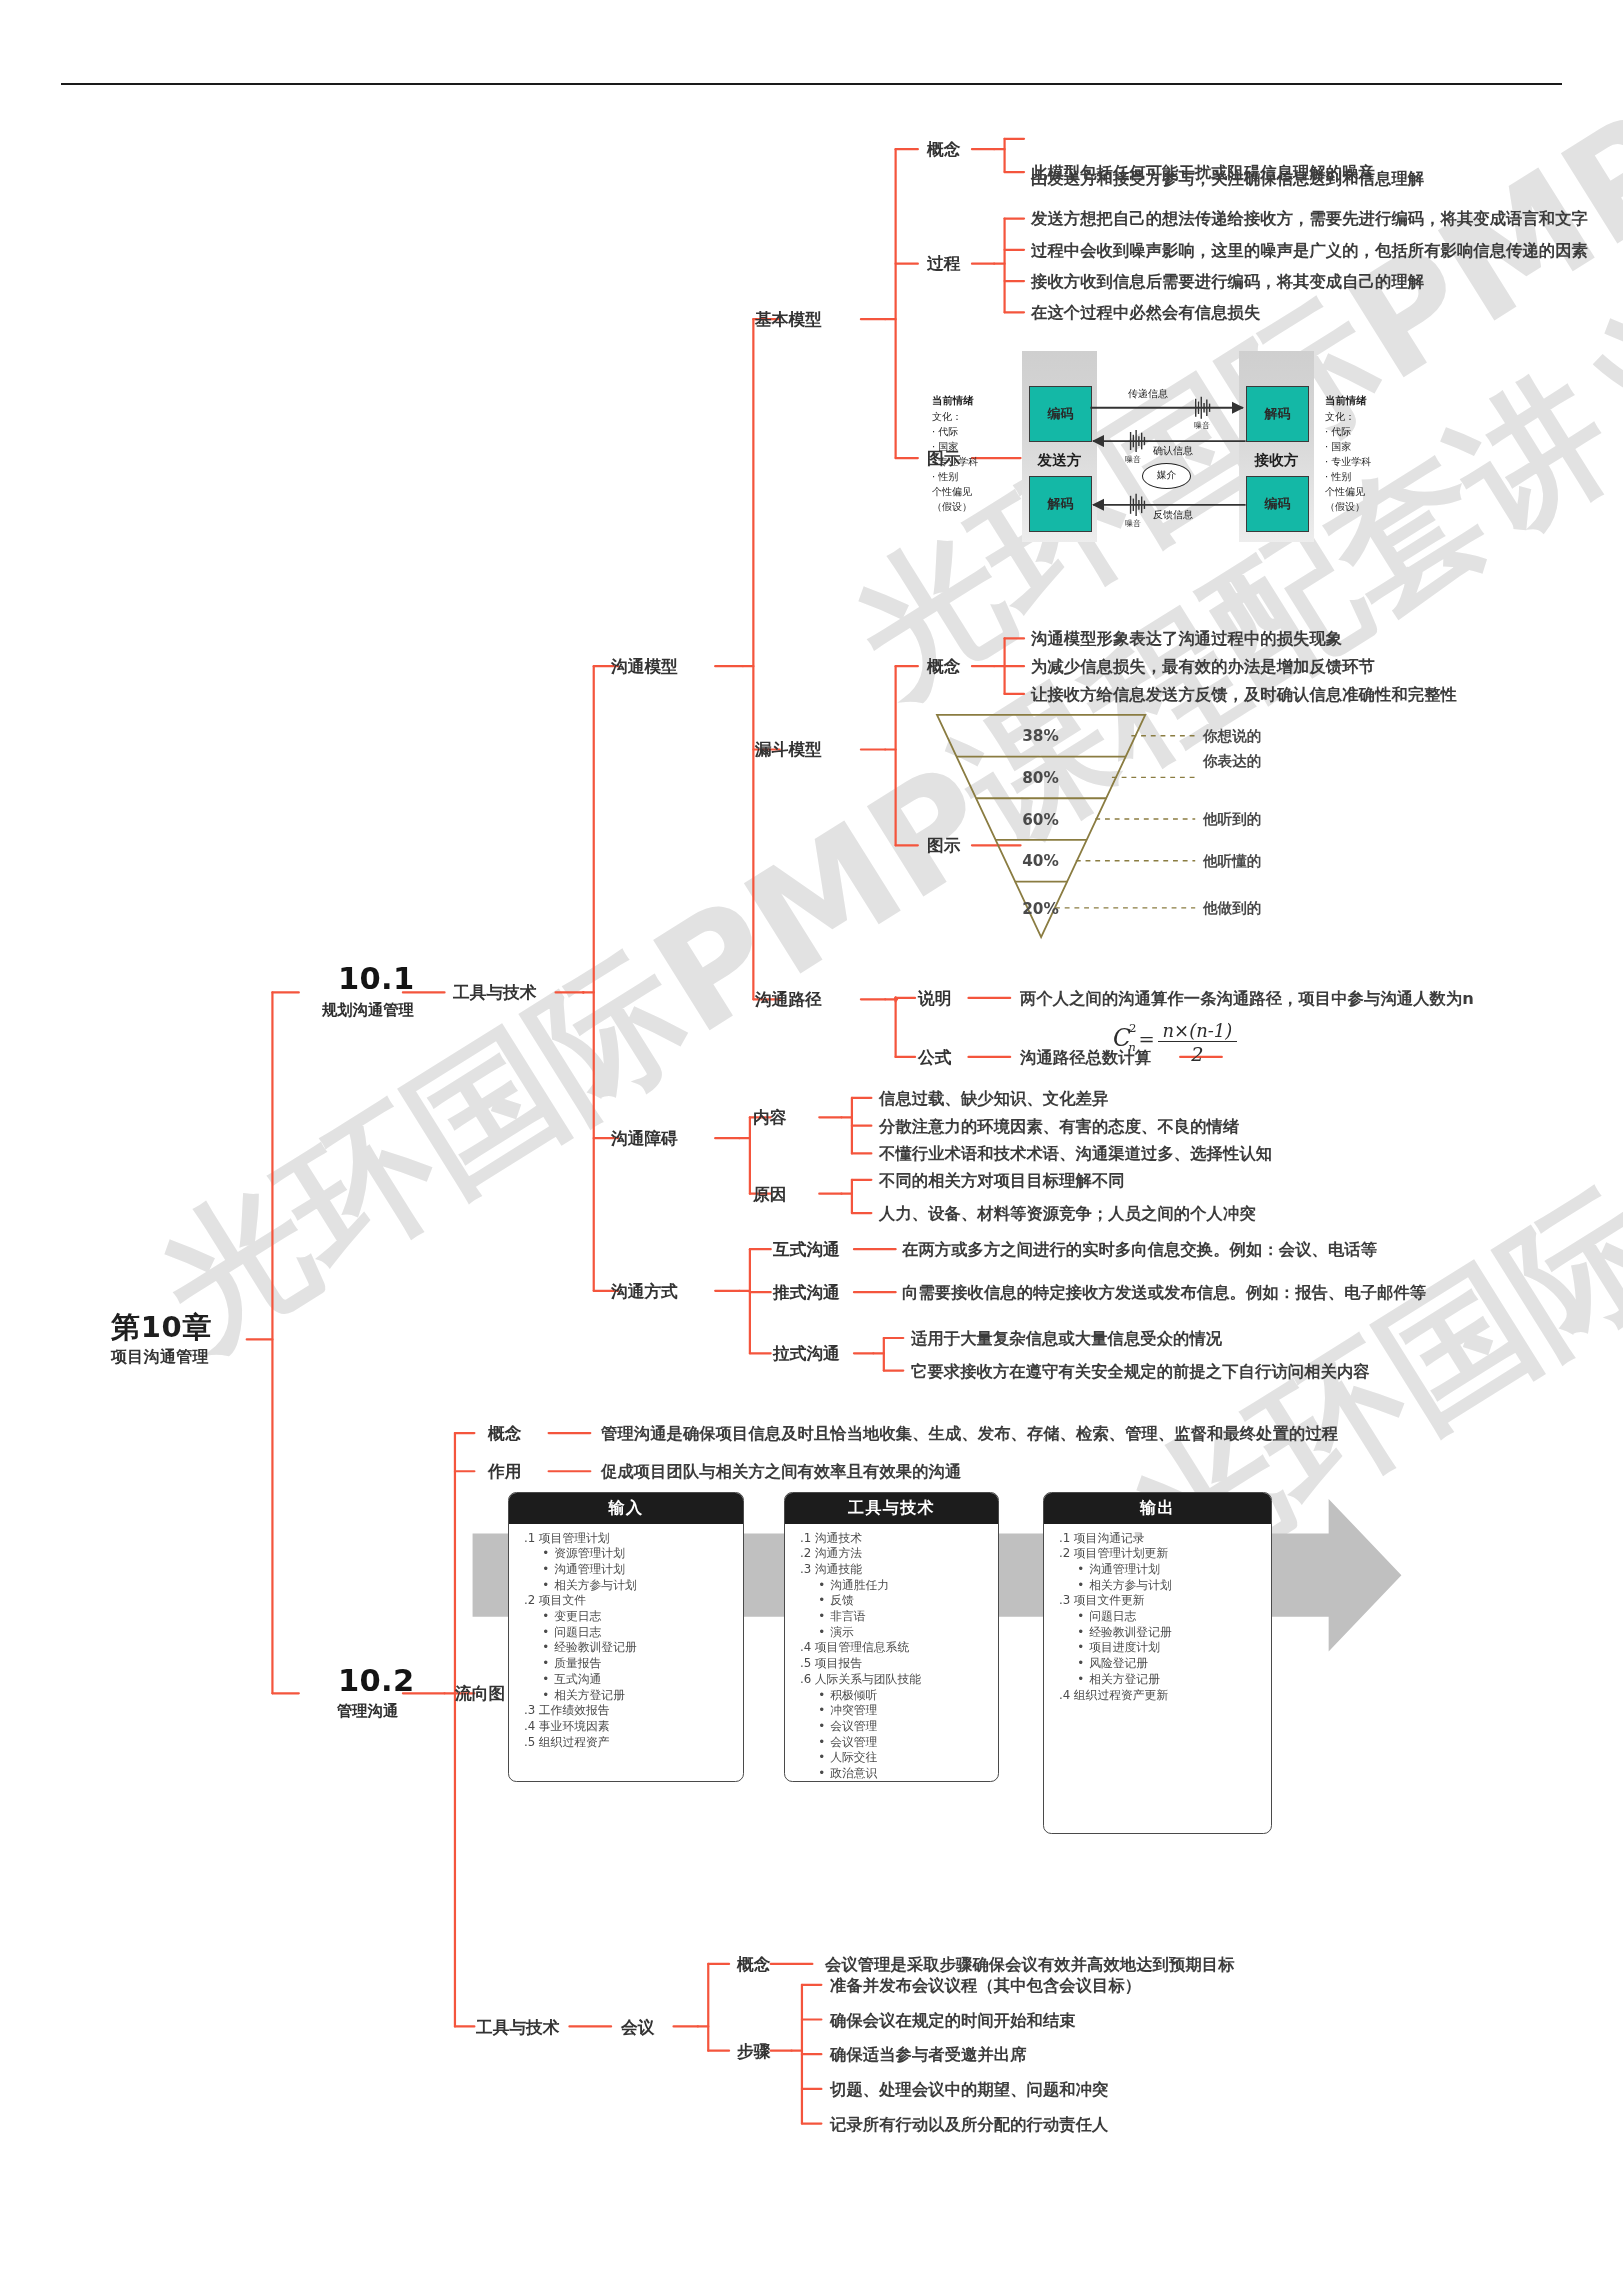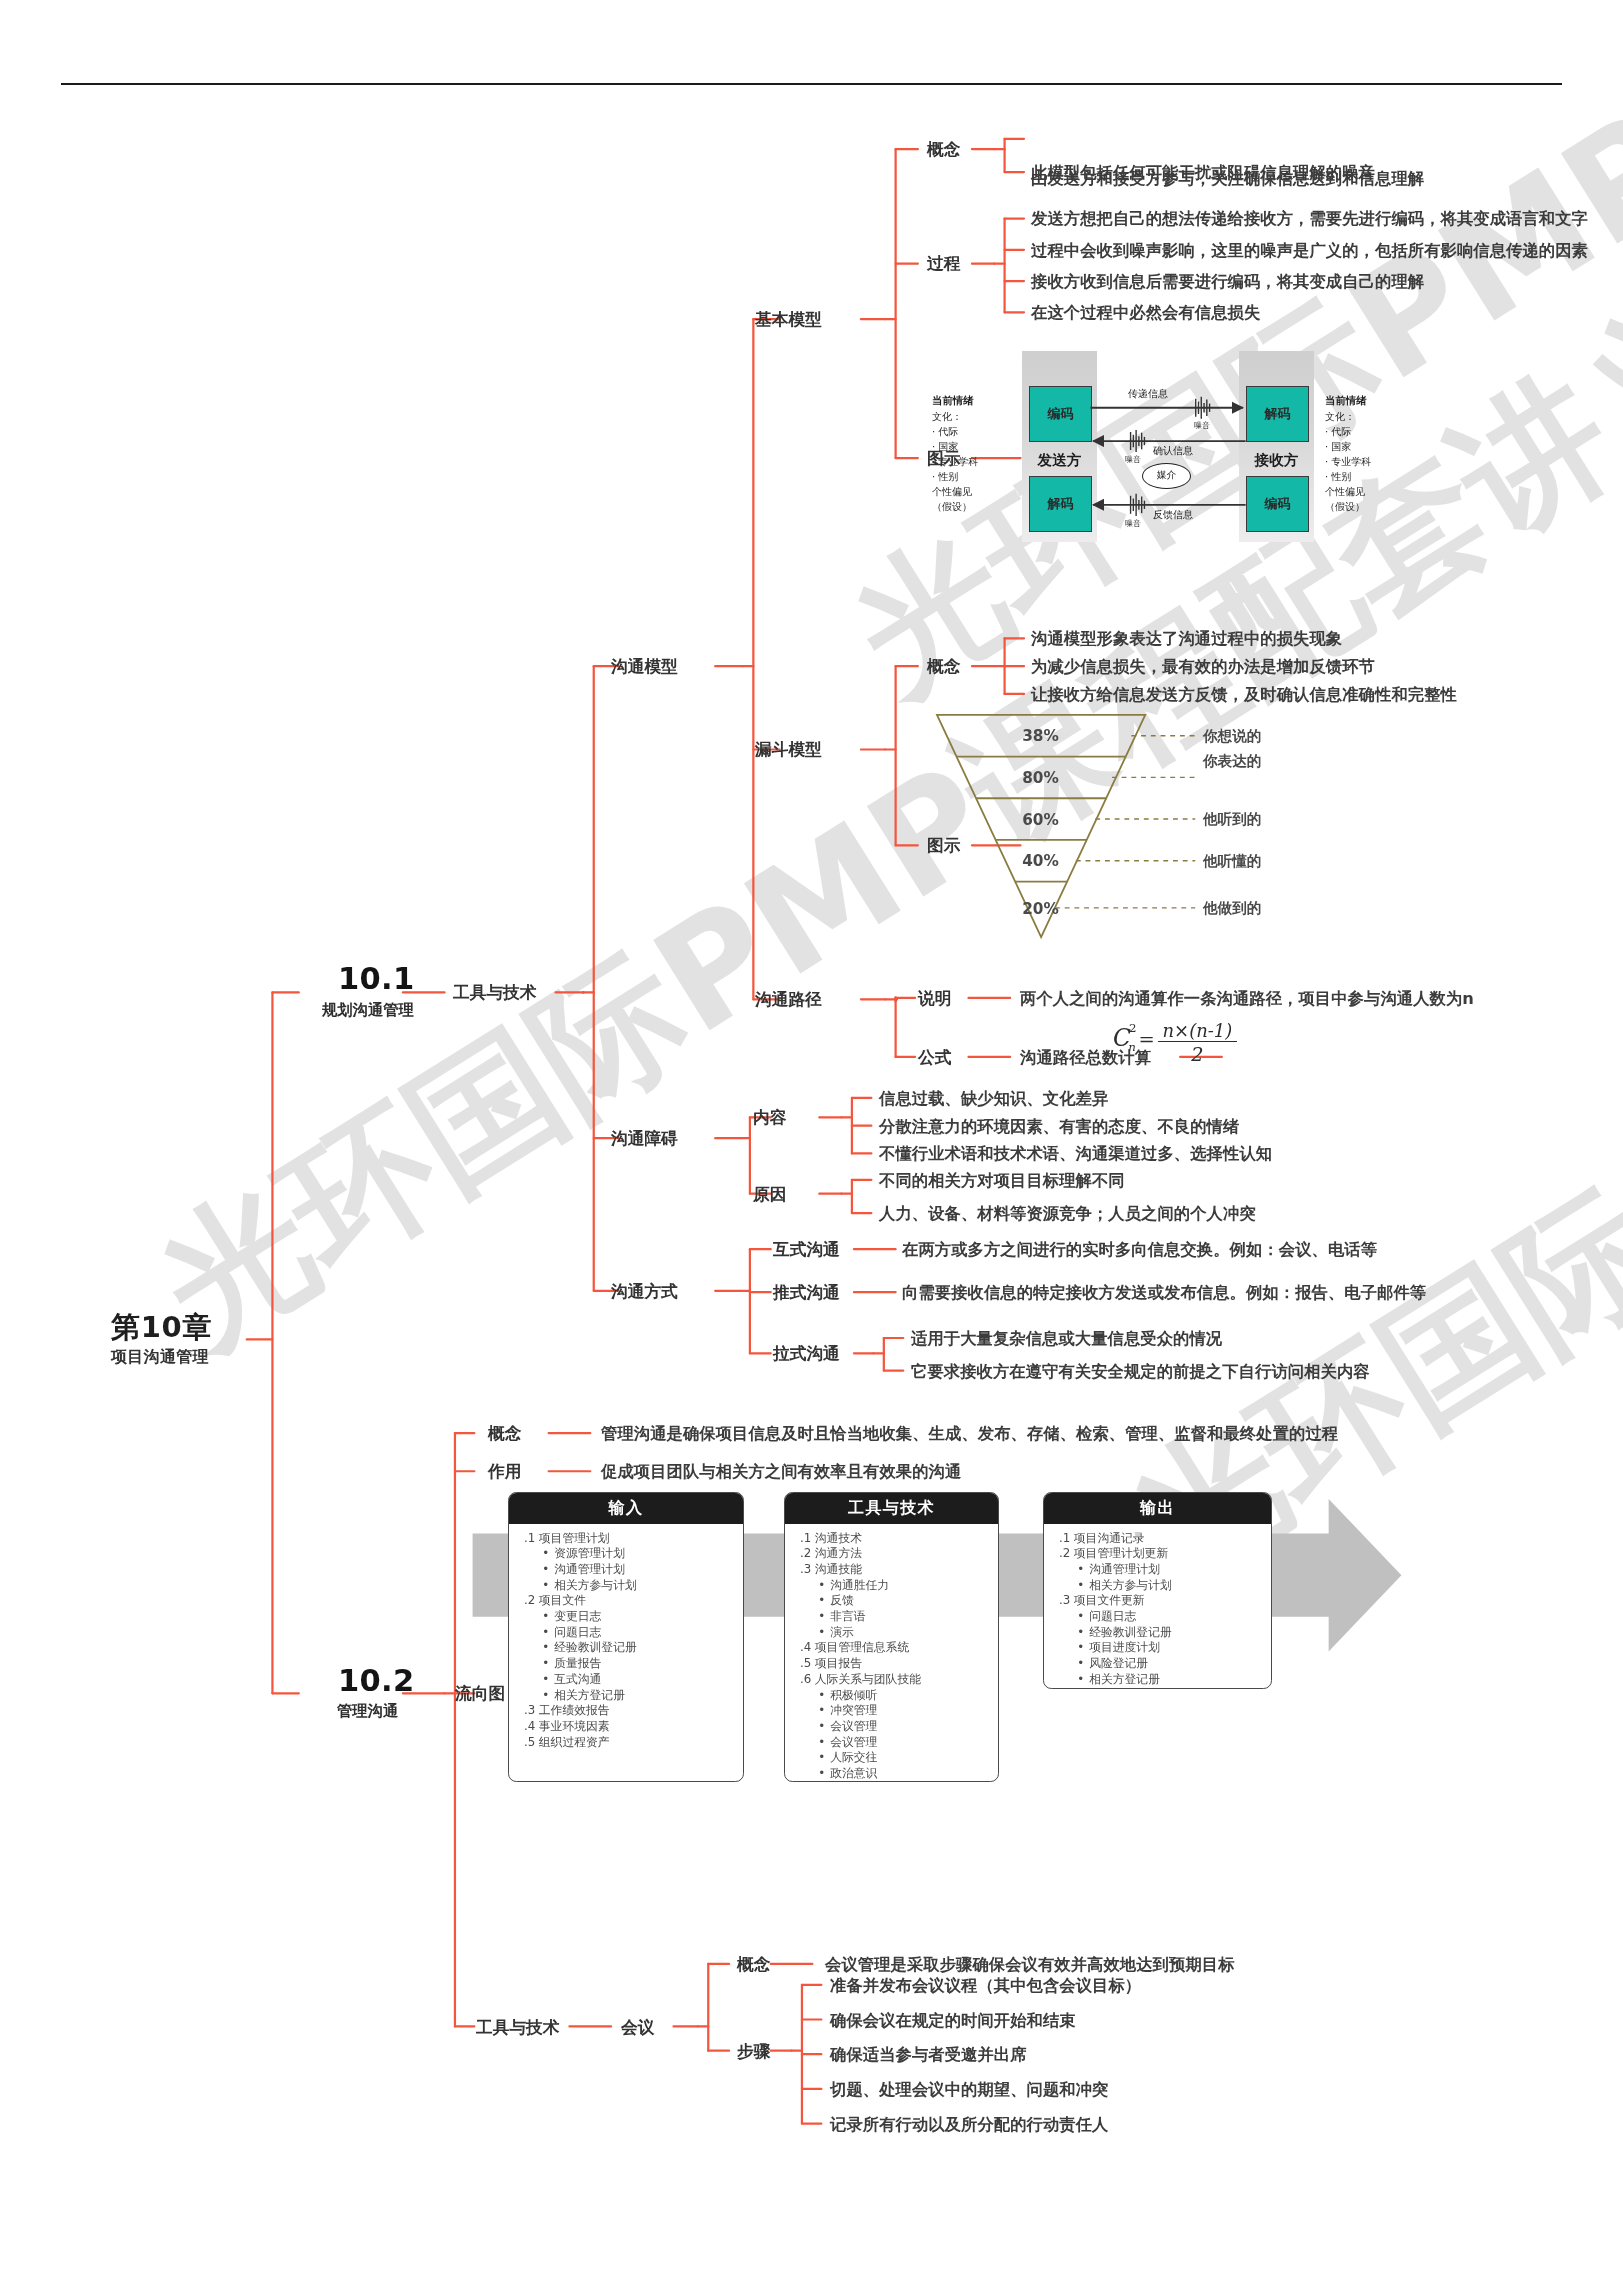--- a/index.html
+++ b/index.html
@@ -578,21 +578,21 @@
           <div class="n"><span class="idx">.6</span>人际关系与团队技能</div>
           <div class="b">积极倾听</div>
           <div class="b">冲突管理</div>
           <div class="b">会议管理</div>
           <div class="b">会议管理</div>
           <div class="b">人际交往</div>
           <div class="b">政治意识</div>
         </div>
     </div>
 
-    <div class="itto-card" style="left:571px;top:0px;width:229px;height:197px;">
+    <div class="itto-card" style="left:571px;top:0px;width:229px;height:342px;">
       <div class="itto-head">输出</div>
       <div class="itto-body">
           <div class="n"><span class="idx">.1</span>项目沟通记录</div>
           <div class="n"><span class="idx">.2</span>项目管理计划更新</div>
           <div class="b">沟通管理计划</div>
           <div class="b">相关方参与计划</div>
           <div class="n"><span class="idx">.3</span>项目文件更新</div>
           <div class="b">问题日志</div>
           <div class="b">经验教训登记册</div>
           <div class="b">项目进度计划</div>

